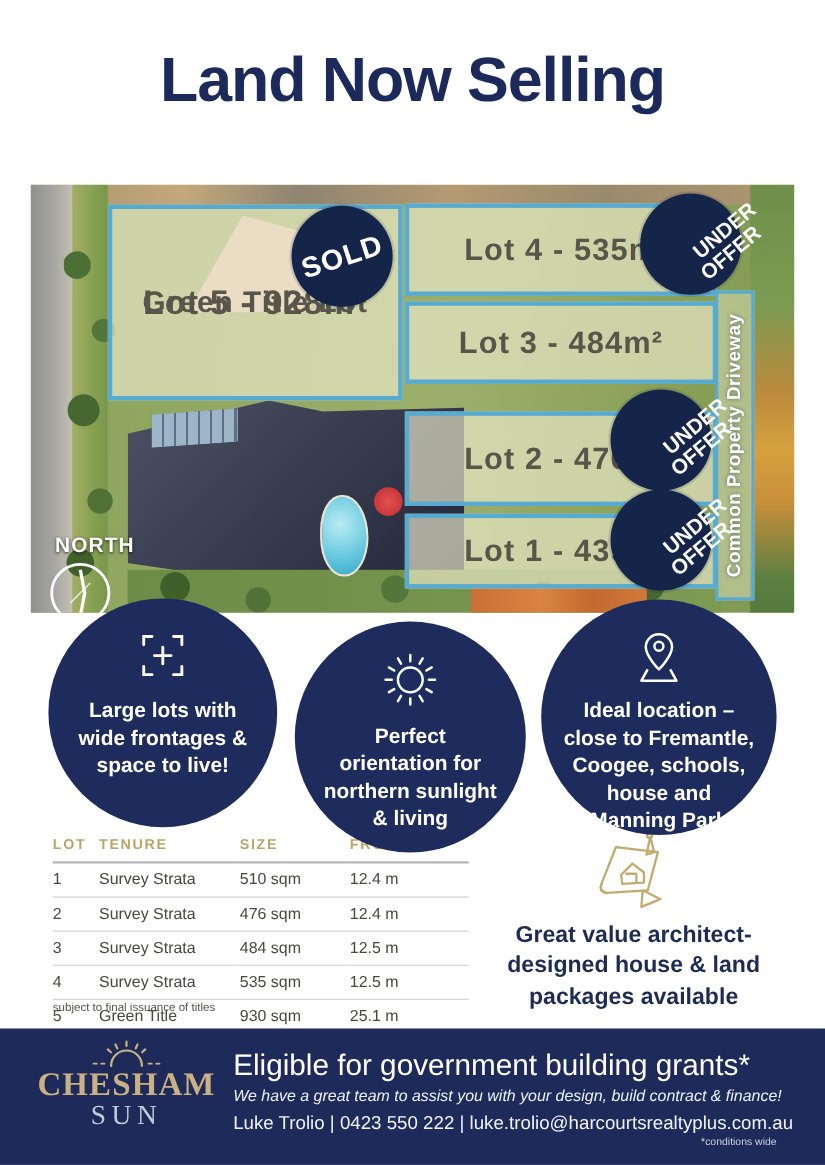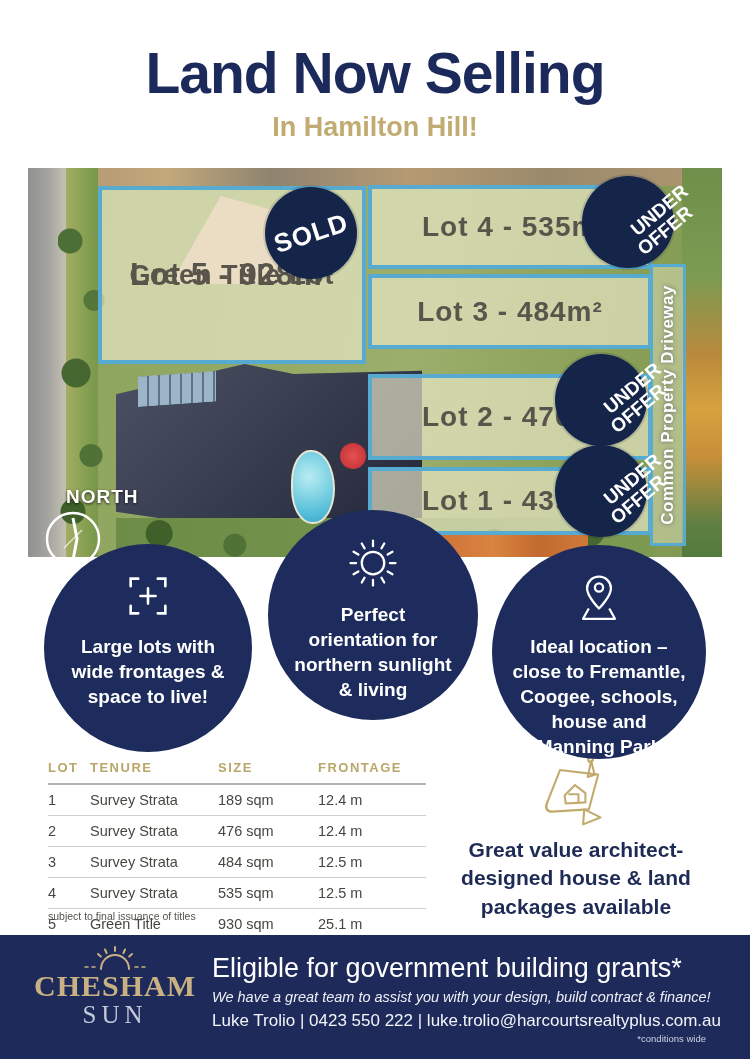--- a/index.html
+++ b/index.html
@@ -83,28 +83,28 @@
            box-shadow:0 0 0 2px rgba(21,37,73,.15); z-index:5; }
   .badge-sold { left:237px; top:19px; width:92px; height:92px; font-size:26px; }
   .badge-sold span { transform:rotate(-18deg); letter-spacing:1px; }
   .badge-uo { width:92px; height:92px; font-size:19px; line-height:1.1; }
   .badge-uo span { transform:rotate(-20deg); }
   .badge-uo1 { left:554px; top:8px; }
   .badge-uo2 { left:527px; top:186px; }
   .badge-uo3 { left:527px; top:277px; }
 
   .north-label { left:22px; top:318px; color:#ffffff; font-weight:bold; font-size:19px;
-                 letter-spacing:1px; text-shadow:0 1px 3px rgba(0,0,0,.8); z-index:4;margin-left:16px; }
+                 letter-spacing:1px; text-shadow:0 1px 3px rgba(0,0,0,.8); z-index:4; }
   .compass { left:16px; top:342px; z-index:4; }
 
   
   .feat { position:absolute; border-radius:50%; background:#1d2c5c; color:#fff; z-index:6;
           display:flex; flex-direction:column; align-items:center; text-align:center; }
   .feat-1 { left:44px;  top:544px; width:208px; height:208px; }
-  .feat-2 { left:268px; top:510px; width:210px; height:210px; }
+  .feat-2 { left:268px; top:565px; width:210px; height:210px; }
   .feat-3 { left:492px; top:545px; width:214px; height:214px; }
   .feat svg { margin-top:26px; }
   .feat-text { margin-top:12px; padding:0 24px; font-size:19px; font-weight:bold; line-height:1.32; }
   .feat-3 .feat-text { margin-top:8px; padding:0 20px; }
 
   
   .lot-table { position:absolute; left:48px; top:756px; width:378px; border-collapse:collapse; }
   .lot-table th { color:#b9a668; font-size:13px; letter-spacing:1.5px; text-align:left;
                   padding:4px 0 8px 0; border-bottom:2px solid #b3b3b3; font-weight:bold; }
   .lot-table td { color:#474741; font-size:14.5px; padding:7px 0; border-bottom:1px solid #cfcfcf; }
@@ -129,21 +129,20 @@
   .ft-sub { left:212px; top:54px; font-style:italic; font-size:14.5px; color:#eef0f7; white-space:nowrap; }
   .ft-contact { left:212px; top:76px; font-size:17px; color:#f2f4fa; white-space:nowrap; }
   .ft-cond { right:44px; top:98px; font-size:9.5px; color:#cdd3e3; }
 </style>
 </head>
 <body>
 
 <div class="page">
 
   <div class="title">Land Now Selling</div>
-  <div class="subtitle">In Hamilton Hill!</div>
 
   <div class="photo">
     <div class="ph-top"></div>
     <div class="ph-road"></div>
     <div class="ph-verge"></div>
     <div class="ph-trees"></div>
     <div class="ph-right"></div>
     <div class="ph-pink-roof"></div>
     <div class="ph-roof-main"></div>
     <div class="ph-roof-sheen"></div>
@@ -241,21 +240,21 @@
         <th class="col-lot">LOT</th>
         <th class="col-tenure">TENURE</th>
         <th class="col-size">SIZE</th>
         <th class="col-frontage">FRONTAGE</th>
       </tr>
     </thead>
     <tbody>
       <tr>
         <td>1</td>
           <td>Survey Strata</td>
-        <td>189 sqm</td>
+        <td>510 sqm</td>
           <td>12.4 m</td>
       </tr>
       <tr>
         <td>2</td>
           <td>Survey Strata</td>
         <td>476 sqm</td>
           <td>12.4 m</td>
       </tr>
       <tr>
         <td>3</td>

